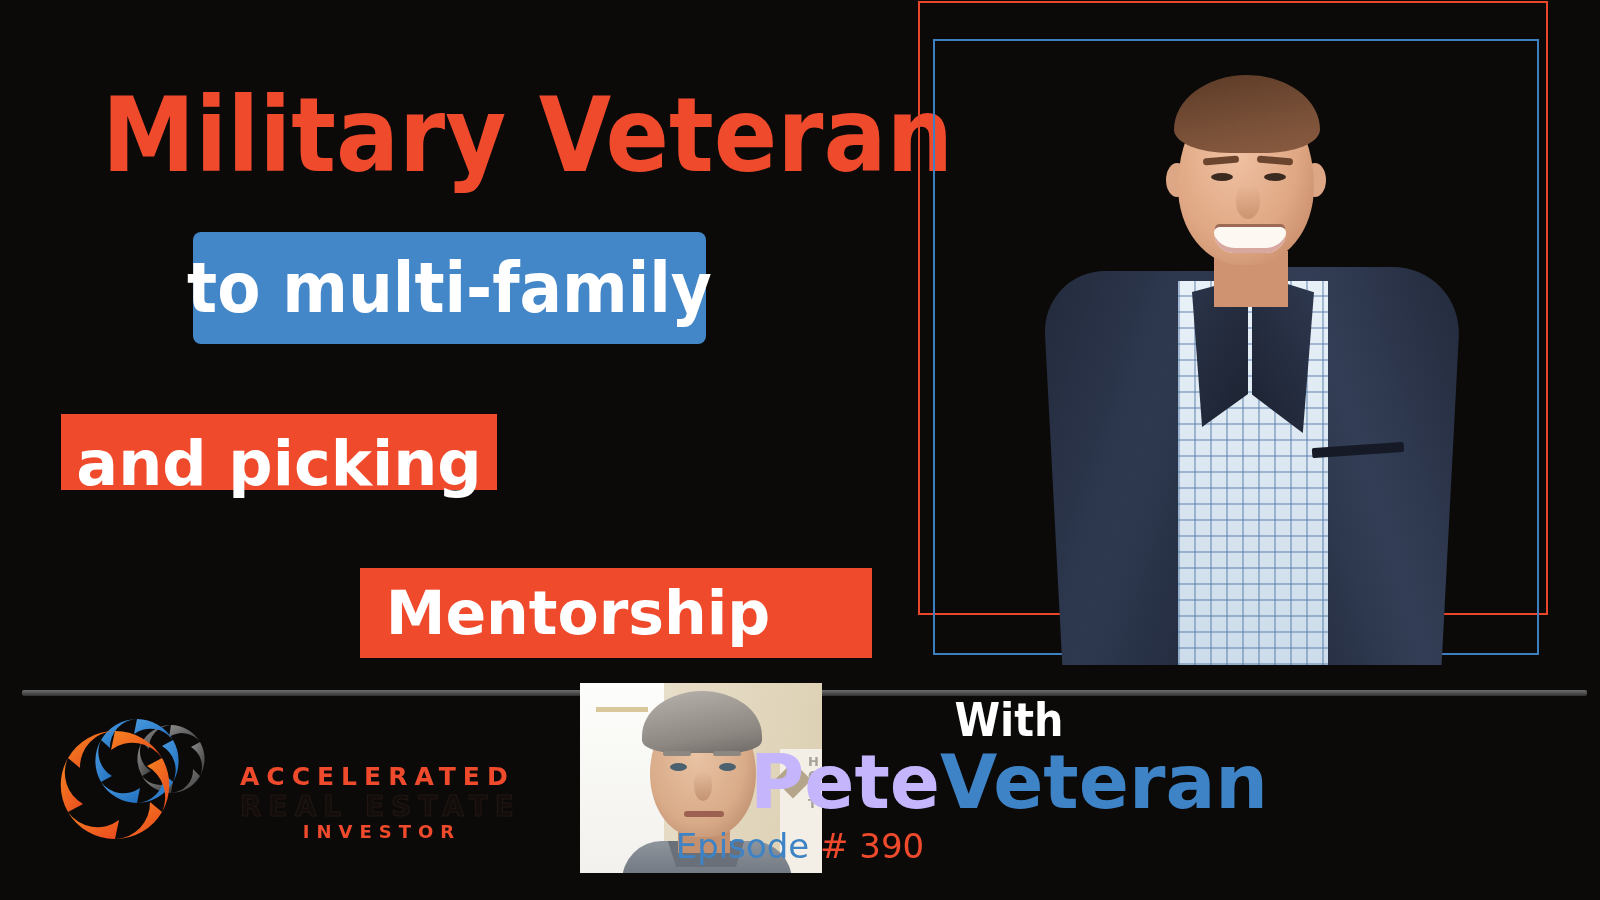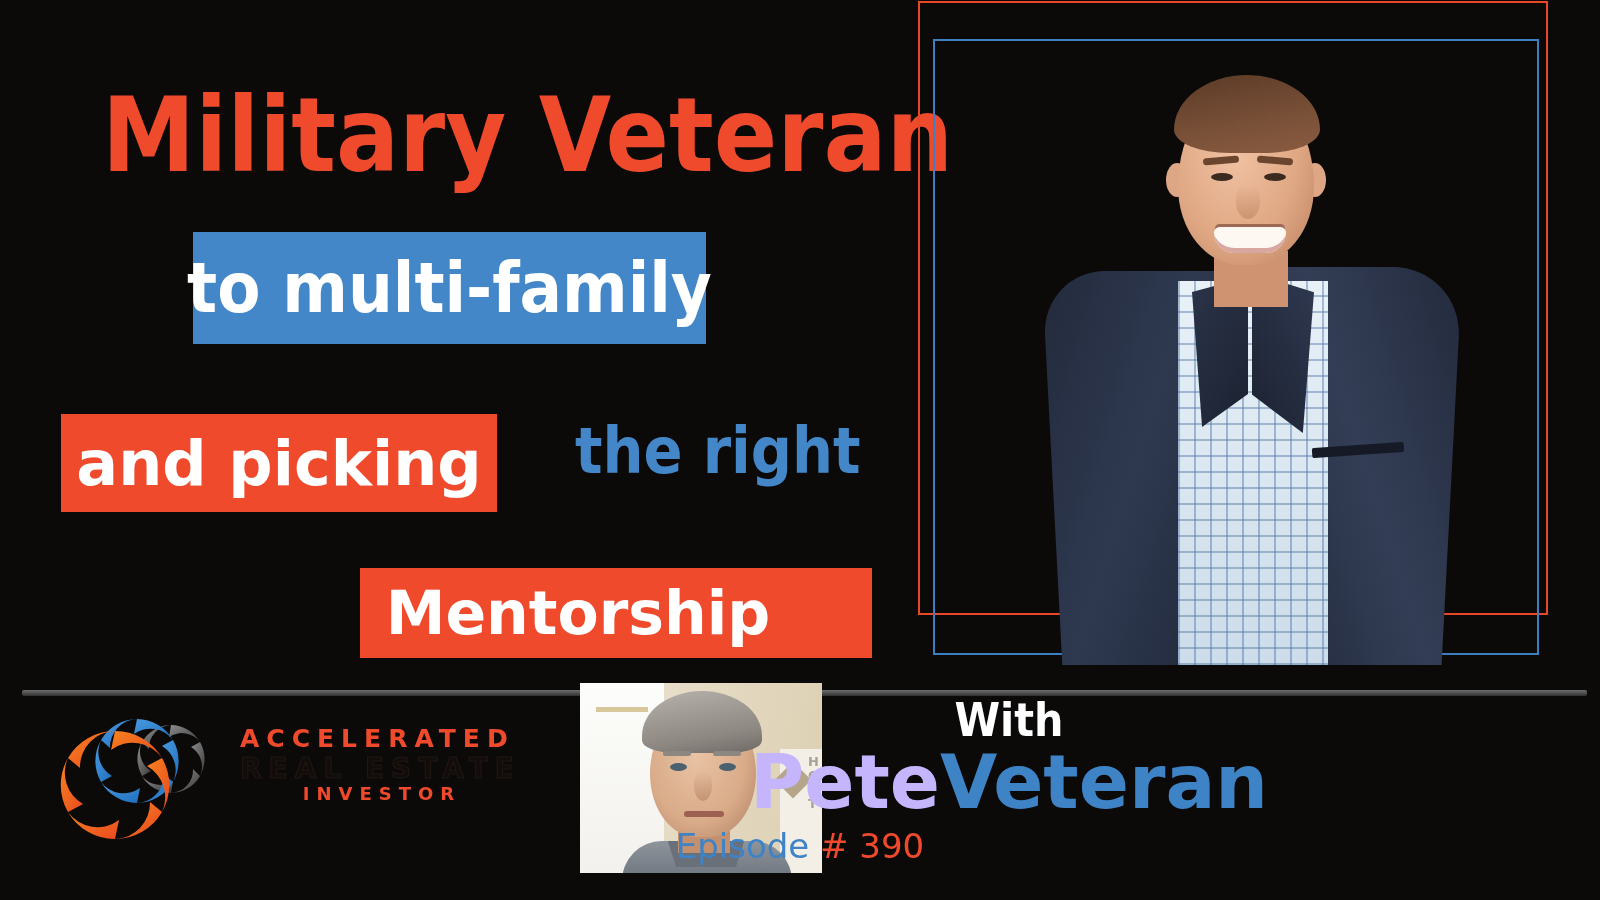--- a/index.html
+++ b/index.html
@@ -34,39 +34,40 @@
     letter-spacing: 0px;
   }
 
   #title-line2-box {
     position: absolute;
     left: 193px;
     top: 232px;
     width: 513px;
     height: 112px;
     background: #4387c8;
+    border-radius: 8px;
   }
   #title-line2 {
     position: absolute;
     left: 0; top: 0;
     width: 513px; height: 112px;
     display: flex; align-items: center; justify-content: center;
     font-size: 70px;
     color: #ffffff;
     font-weight: bold;
     font-stretch: condensed;
     white-space: nowrap;
   }
 
   #title-line3-box {
     position: absolute;
     left: 61px;
     top: 414px;
     width: 436px;
-    height: 98px;
+    height: 76px;
     background: #f04a2c;
   }
   #title-line3 {
     position: absolute;
     left: 0; top: 0;
     width: 436px; height: 98px;
     display: flex; align-items: center; justify-content: center;
     font-size: 62px;
     color: #ffffff;
     font-weight: bold;
@@ -204,21 +205,21 @@
   #logo { position: absolute; left: 55px; top: 703px; width: 470px; height: 160px; }
   #logo-mark { position: absolute; left: 0; top: 0; width: 172px; height: 160px; }
   #logo-text { position: absolute; left: 185px; top: 22px; width: 290px; }
   .logo-word {
     display: block;
     font-weight: bold;
     letter-spacing: 7px;
     line-height: 1.12;
     white-space: nowrap;
   }
-  #logo-word-1 { font-size: 25px; color: #ef4a2c; text-align: left; }
+  #logo-word-1 { font-size: 25px; color: #ef4a2c; text-align: left; margin-top: 38px; }
   #logo-word-2 {
     font-size: 28px;
     color: #120d0b;
     -webkit-text-stroke: 1px #241814;
     text-align: left;
   }
   #logo-word-3 { font-size: 18px; color: #ef4a2c; text-align: center; padding-right: 6px; }
 
   
   #host-photo {
@@ -320,21 +321,20 @@
   <div class="title-line" id="title-main">Military Veteran</div>
 
   <div id="title-line2-box">
     <div id="title-line2">to multi-family</div>
   </div>
 
   <div id="title-line3-box">
     <div id="title-line3">and picking</div>
   </div>
 
-  <div class="title-line" id="title-line4">the right</div>
 
   <div id="title-line5-box">
     <div id="title-line5">Mentorship</div>
   </div>
 
   <div id="frame-orange"></div>
   <div id="frame-blue"></div>
 
   <div id="guest-photo">
     <div class="g-jacket-l"></div>

